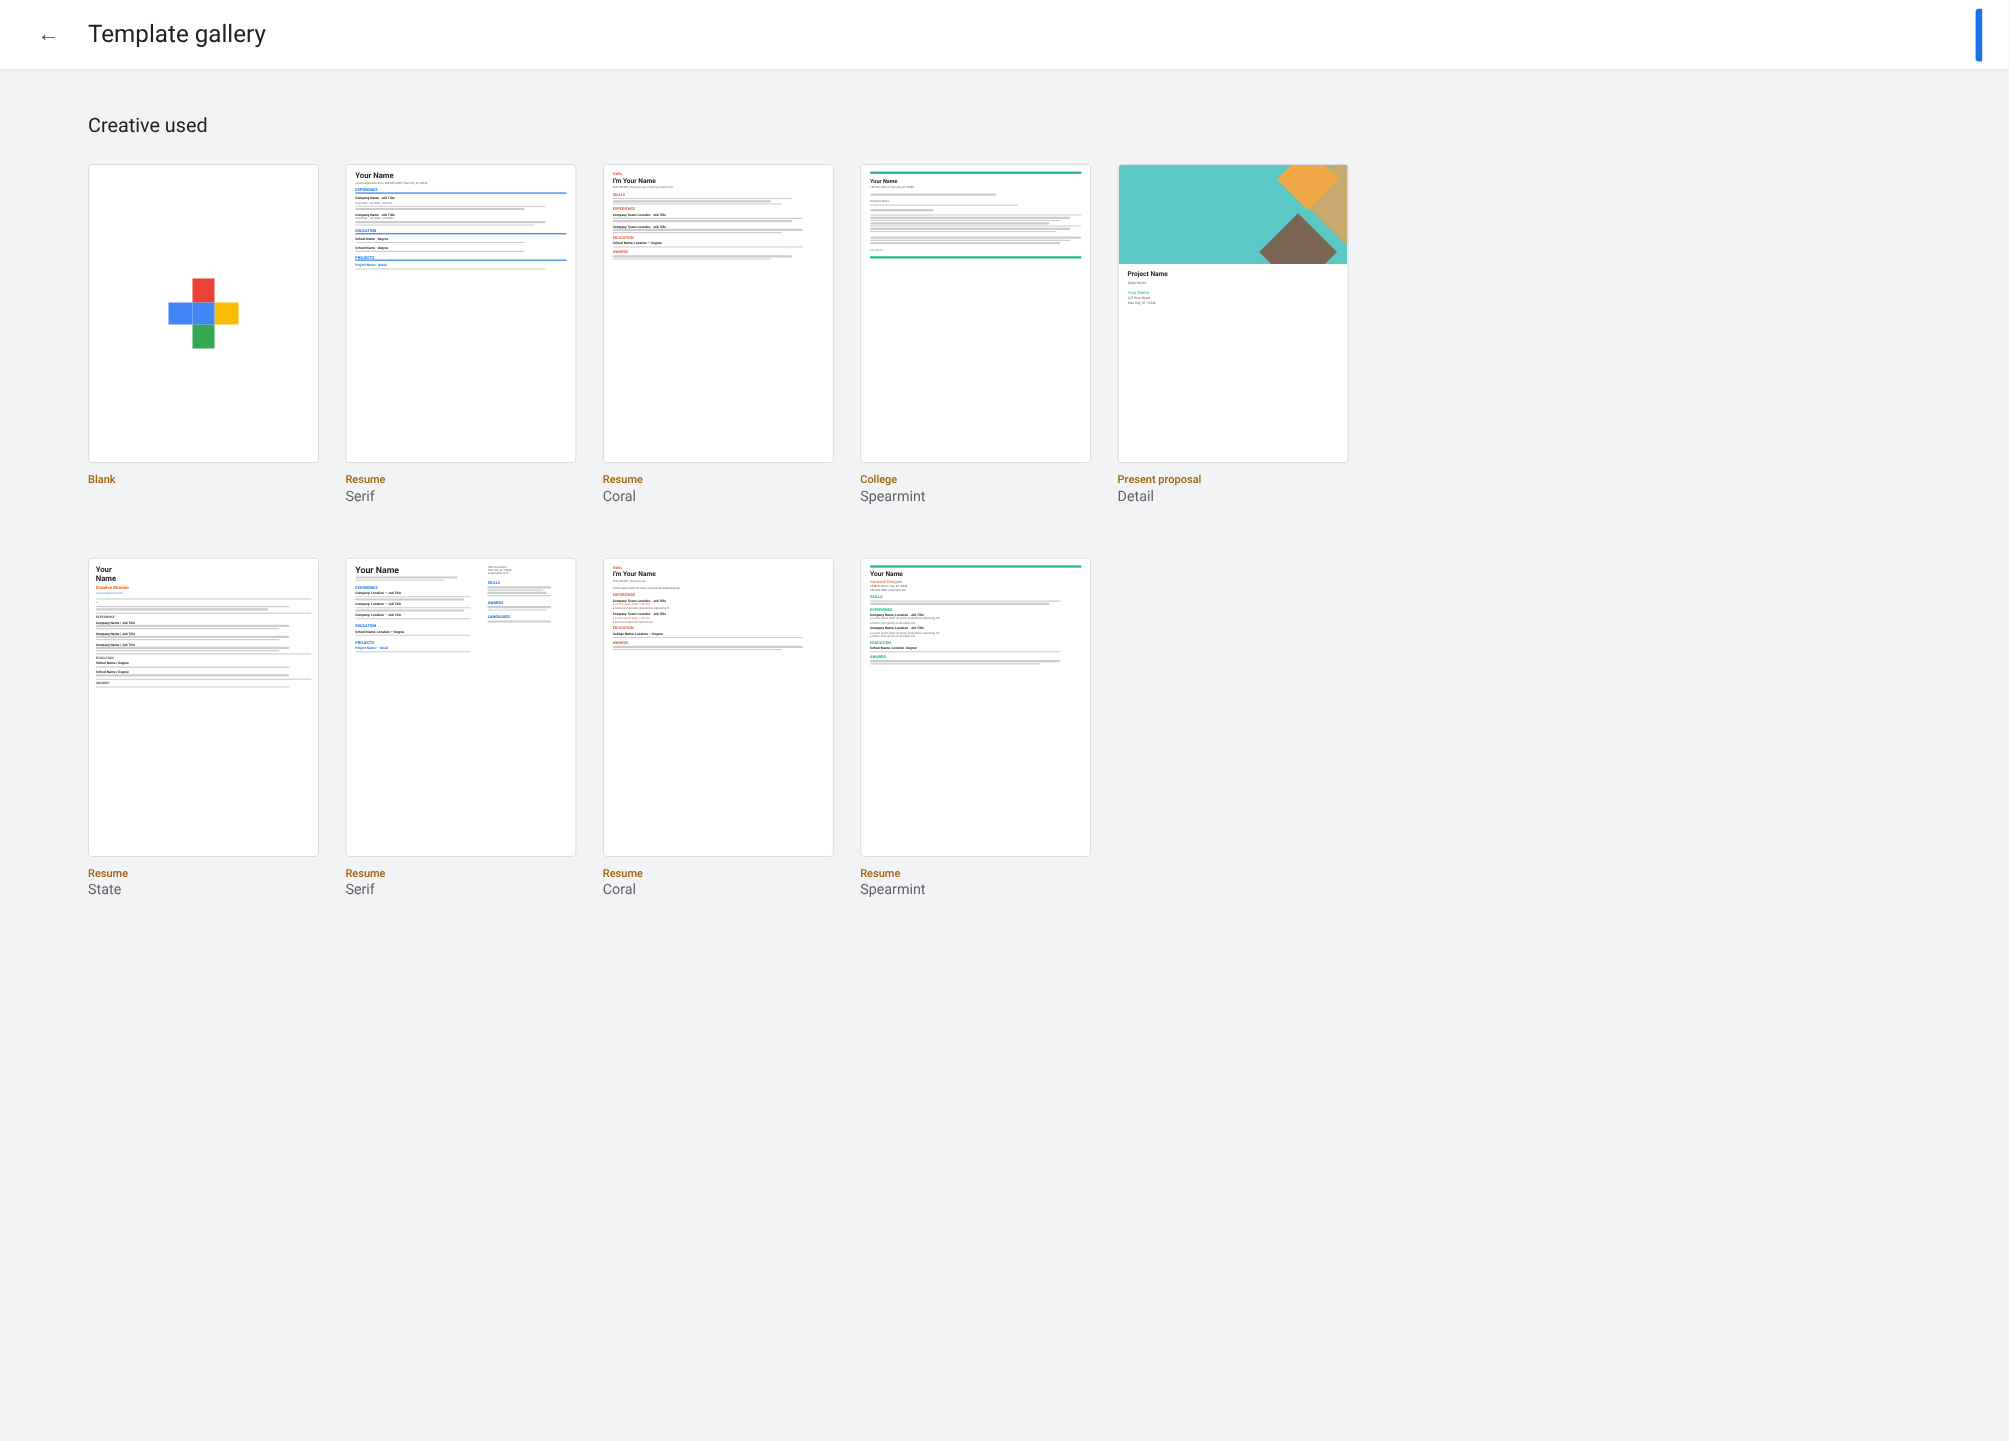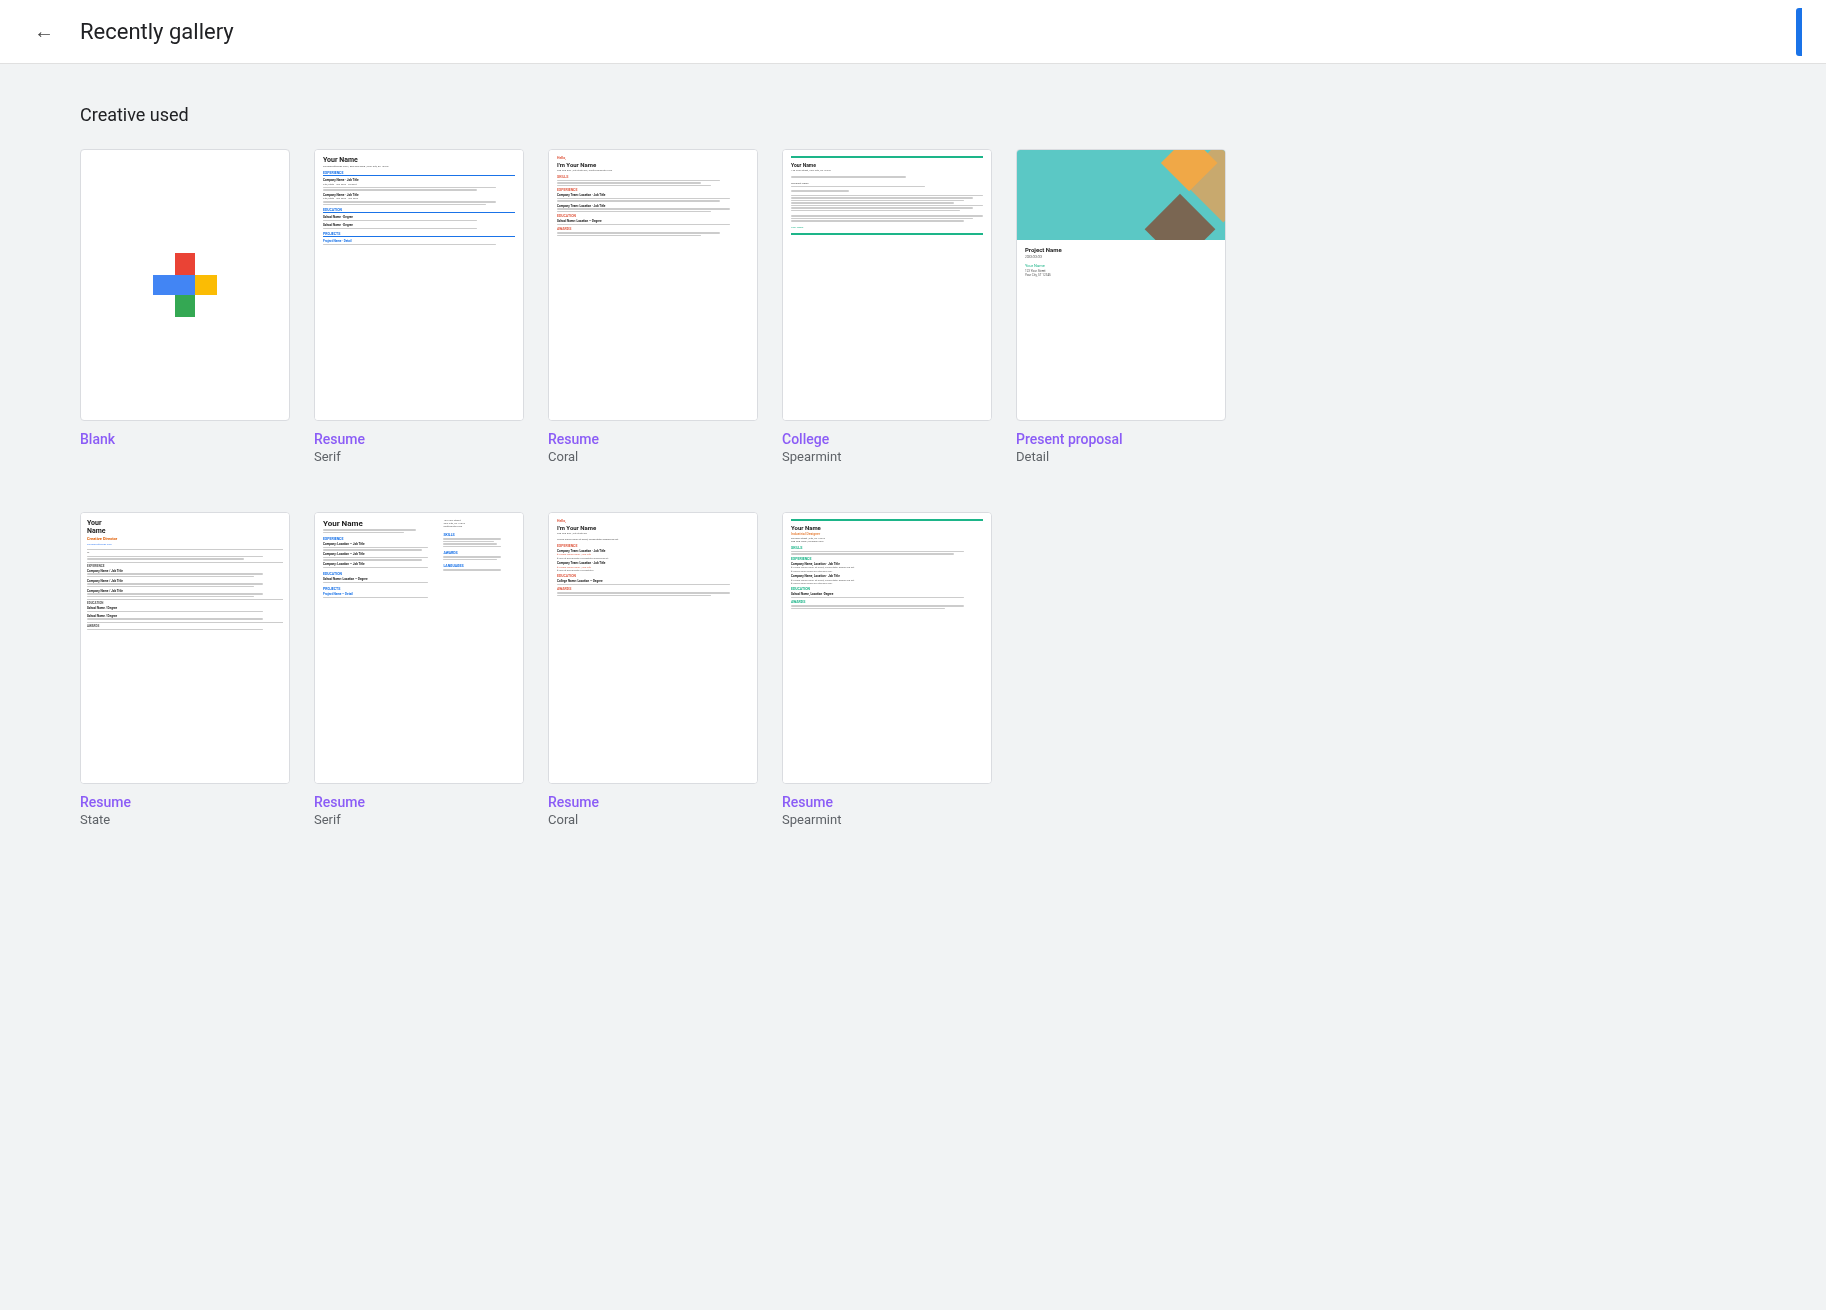--- a/index.html
+++ b/index.html
@@ -87,23 +87,23 @@
       border: 1px solid #dadce0;
       border-radius: 4px;
       overflow: hidden;
       position: relative;
       transition: border-color 0.2s;
     }
     .template-label {
       margin-top: 10px;
     }
     .template-name {
-      font-size: 14px;
+      font-size: 10px;
       font-weight: 500;
-      color: #8b5cf6;
+      color: #a16207;
     }
     .template-sub {
       font-size: 13px;
       color: #5f6368;
       margin-top: 2px;
     }
 
     
     .blank-thumb {
       display: flex;
@@ -212,21 +212,21 @@
       background: #ccc;
       margin-bottom: 1px;
       border-radius: 1px;
     }
   </style>
 </head>
 <body>
 
 <div class="header">
   <button class="back-button">←</button>
-  <span class="header-title">Recently gallery</span>
+  <span class="header-title">Template gallery</span>
   <div class="header-right"></div>
 </div>
 
 <div class="main">
 
   <div class="section">
     <div class="section-title">Creative used</div>
     <div class="template-grid">
 
       <div class="template-card">

